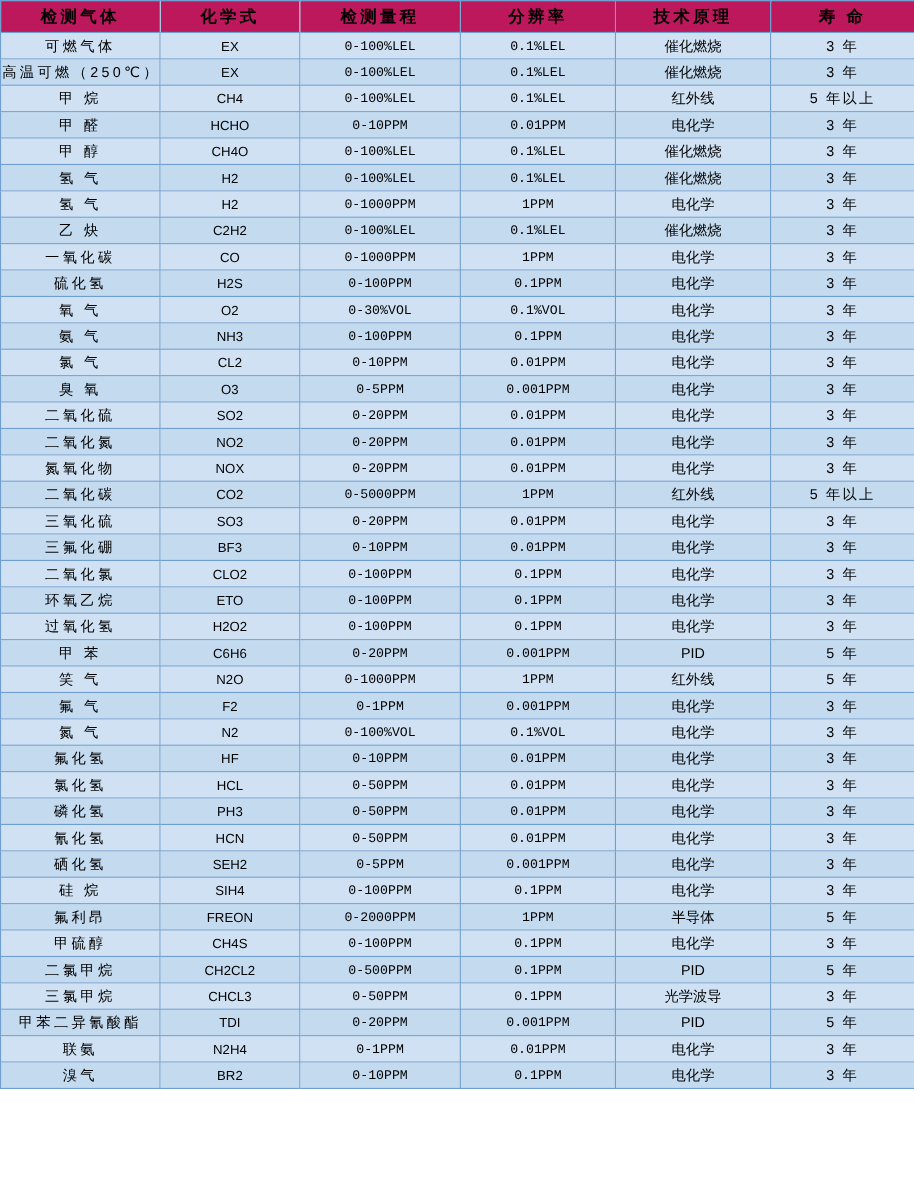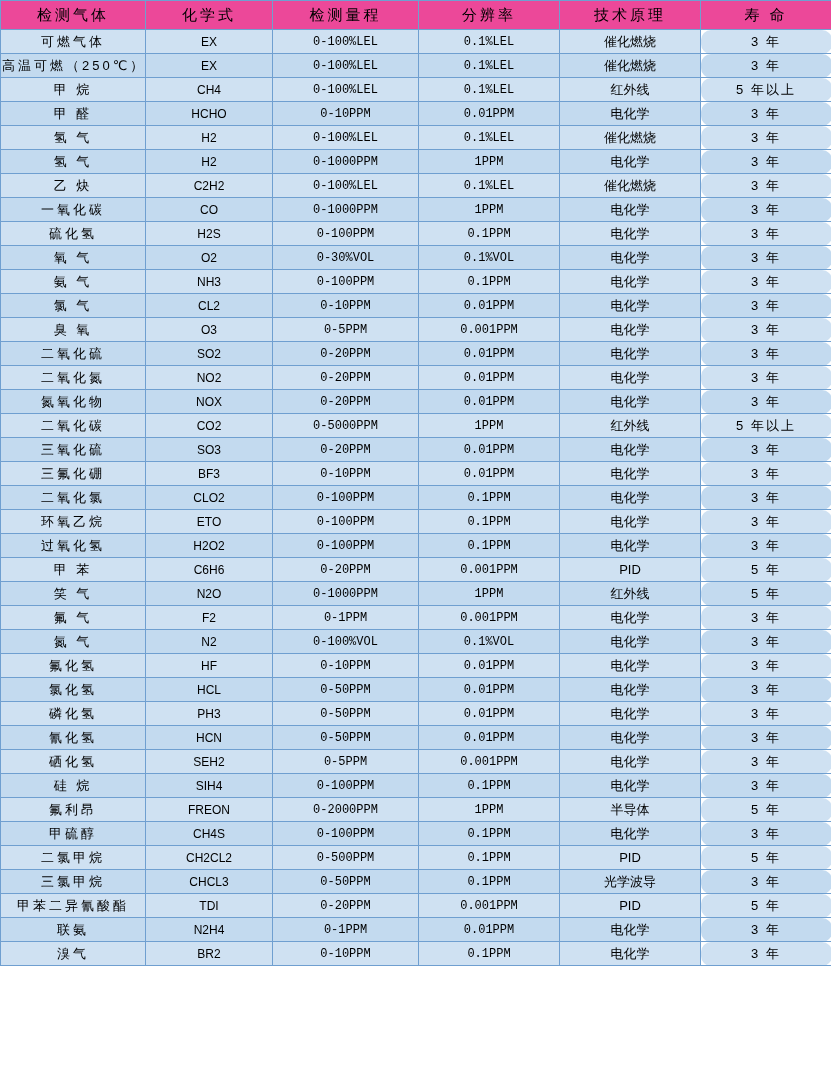--- a/index.html
+++ b/index.html
@@ -25,41 +25,40 @@
 
   #gas-table th, #gas-table td {
     border: 1px solid #6f9fd0;
     text-align: center;
     vertical-align: middle;
     color: #000000;
     white-space: nowrap;
     overflow: hidden;
   }
   #gas-table thead th {
-    background: #ec4899;
+    background: #be185d;
     height: 26px;
     font-size: 15px;
-    font-weight: normal;
+    font-weight: bold;
     letter-spacing: 3px;
   }
   #gas-table tbody td {
     height: 21px;
     font-size: 13px;
     background: #cfe1f2;
   }
   #gas-table tbody tr:nth-child(even) td {
     background: #c3daef;
   }
   #gas-table tbody td.name {
     letter-spacing: 3px;
     margin-left: 44px;
   }
   #gas-table tbody td.life {
     letter-spacing: 2px;
-    border-radius: 10px;
   }
   #gas-table tbody td.formula {
     font-family: Liberation Sans, sans-serif;
     font-size: 12px;
     letter-spacing: 0px;
   }
   #gas-table tbody td.range,
   #gas-table tbody td.res {
     font-family: "Liberation Mono", "DejaVu Sans Mono", monospace;
     font-size: 12px;
@@ -114,20 +113,28 @@
       </tr>
       <tr>
         <td class="name">甲 醛</td>
         <td class="formula">HCHO</td>
         <td class="range">0-10PPM</td>
         <td class="res">0.01PPM</td>
         <td class="principle">电化学</td>
         <td class="life">3 年</td>
       </tr>
       <tr>
+        <td class="name">甲 醇</td>
+        <td class="formula">CH4O</td>
+        <td class="range">0-100%LEL</td>
+        <td class="res">0.1%LEL</td>
+        <td class="principle">催化燃烧</td>
+        <td class="life">3 年</td>
+      </tr>
+      <tr>
         <td class="name">氢 气</td>
         <td class="formula">H2</td>
         <td class="range">0-100%LEL</td>
         <td class="res">0.1%LEL</td>
         <td class="principle">催化燃烧</td>
         <td class="life">3 年</td>
       </tr>
       <tr>
         <td class="name">氢 气</td>
         <td class="formula">H2</td>

